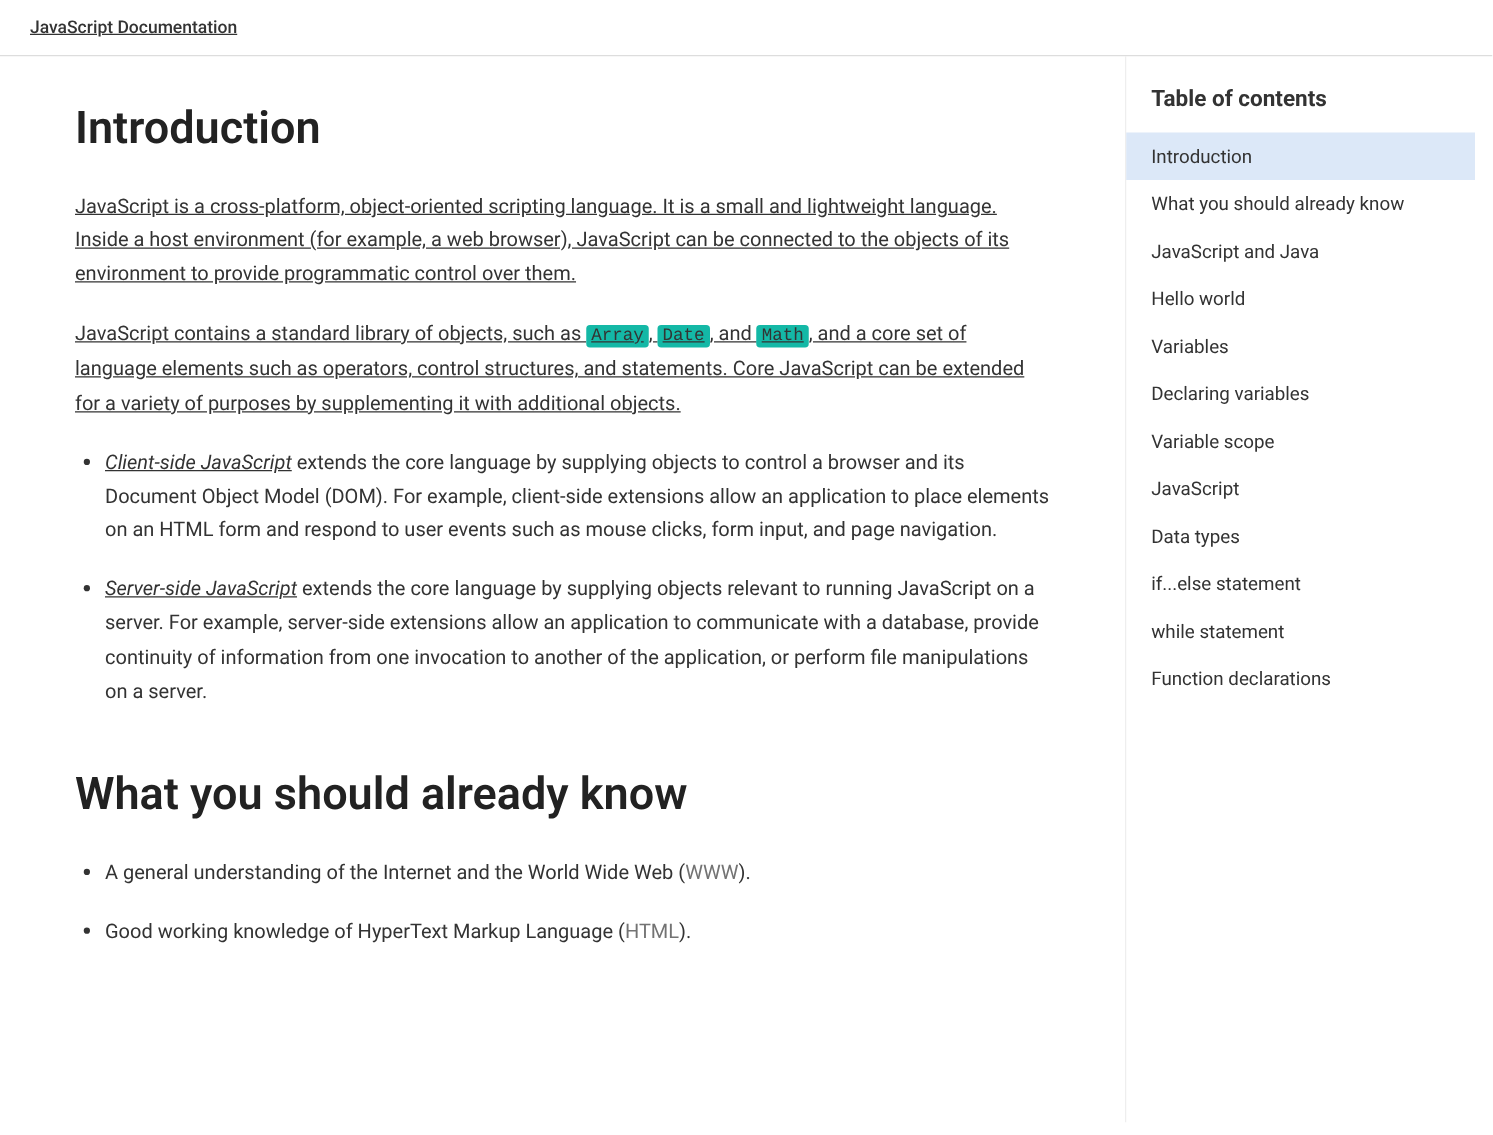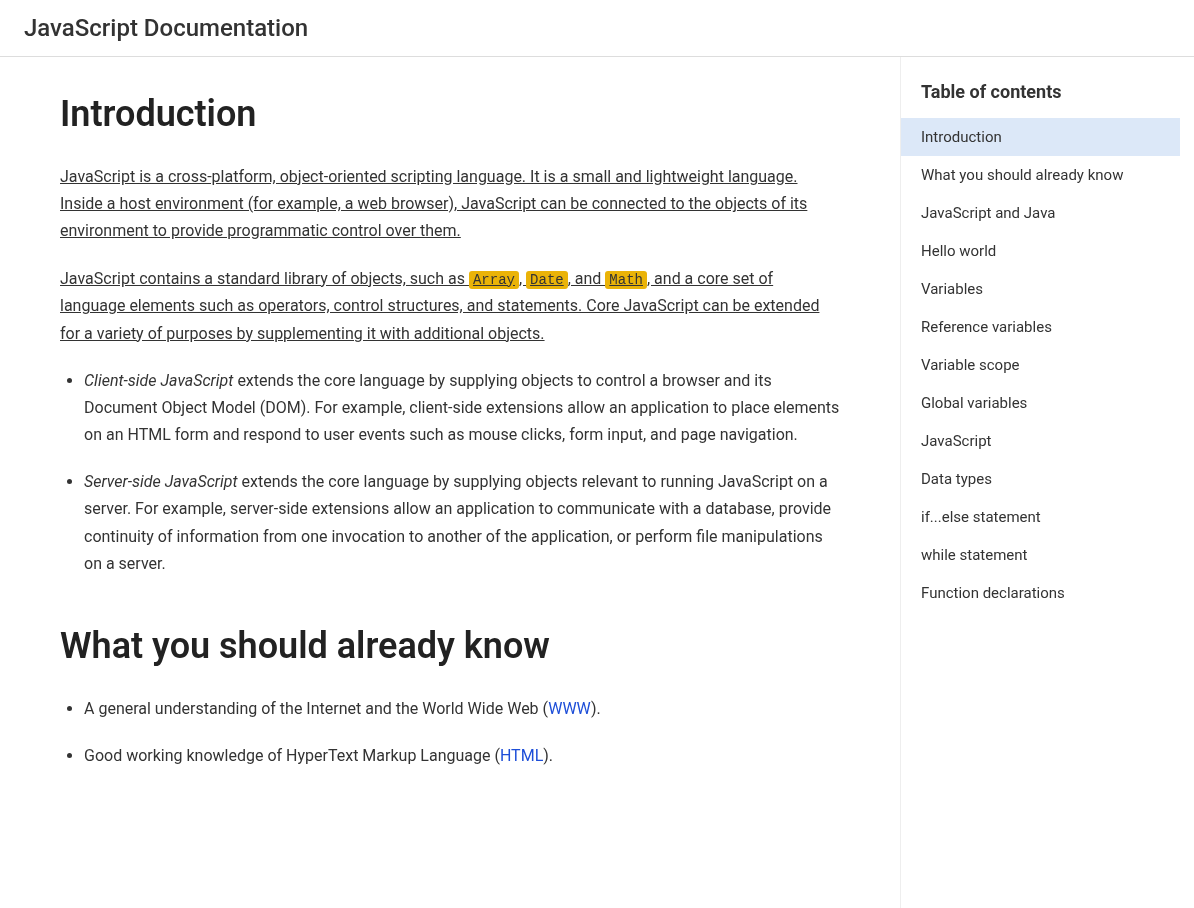--- a/index.html
+++ b/index.html
@@ -11,23 +11,24 @@
     body {
       font-family: -apple-system, BlinkMacSystemFont, 'Segoe UI', Roboto, sans-serif;
       font-size: 16px;
       color: #333;
       background: #fff;
     }
 
     .header {
       padding: 14px 24px;
       border-bottom: 1px solid #ddd;
-      font-size: 24px;
+      font-size: 14px;
       font-weight: 500;
       color: #333;
+      text-decoration: underline;
     }
 
     .layout {
       display: flex;
       min-height: calc(908px - 55px);
     }
 
     .main-content {
       flex: 1;
       padding: 36px 60px 60px 60px;
@@ -73,46 +74,47 @@
       font-size: 16px;
       line-height: 1.7;
       color: #333;
       margin-bottom: 20px;
       text-decoration: underline;
     }
 
     code {
       font-family: 'Courier New', Courier, monospace;
       font-size: 14px;
-      background: #eab308;
+      background: #14b8a6;
       padding: 1px 4px;
       border-radius: 3px;
     }
 
     ul.content-list {
       margin: 0 0 20px 24px;
     }
 
     ul.content-list li {
       font-size: 16px;
       line-height: 1.7;
       color: #333;
       margin-bottom: 20px;
     }
 
     ul.content-list li em {
       font-style: italic;
+      text-decoration: underline;
     }
 
     .section-gap {
       margin-top: 48px;
     }
 
     a.inline-link {
-      color: #1d4ed8;
+      color: #737373;
       text-decoration: none;
     }
   </style>
 </head>
 <body>
 
 <div class="header">
   <span>JavaScript Documentation</span>
 </div>
 
@@ -157,23 +159,22 @@
 
   <div class="toc-sidebar">
     <div class="toc-title">Table of contents</div>
 
     <div id="toc-items">
     <a class="toc-item active" href="#">Introduction</a>
         <a class="toc-item" href="#">What you should already know</a>
         <a class="toc-item" href="#">JavaScript and Java</a>
         <a class="toc-item" href="#">Hello world</a>
         <a class="toc-item" href="#">Variables</a>
-        <a class="toc-item" href="#">Reference variables</a>
+        <a class="toc-item" href="#">Declaring variables</a>
         <a class="toc-item" href="#">Variable scope</a>
-        <a class="toc-item" href="#">Global variables</a>
         <a class="toc-item" href="#">JavaScript</a>
         <a class="toc-item" href="#">Data types</a>
         <a class="toc-item" href="#">if...else statement</a>
         <a class="toc-item" href="#">while statement</a>
         <a class="toc-item" href="#">Function declarations</a>
       </div>
   </div>
 
 </div>
 

